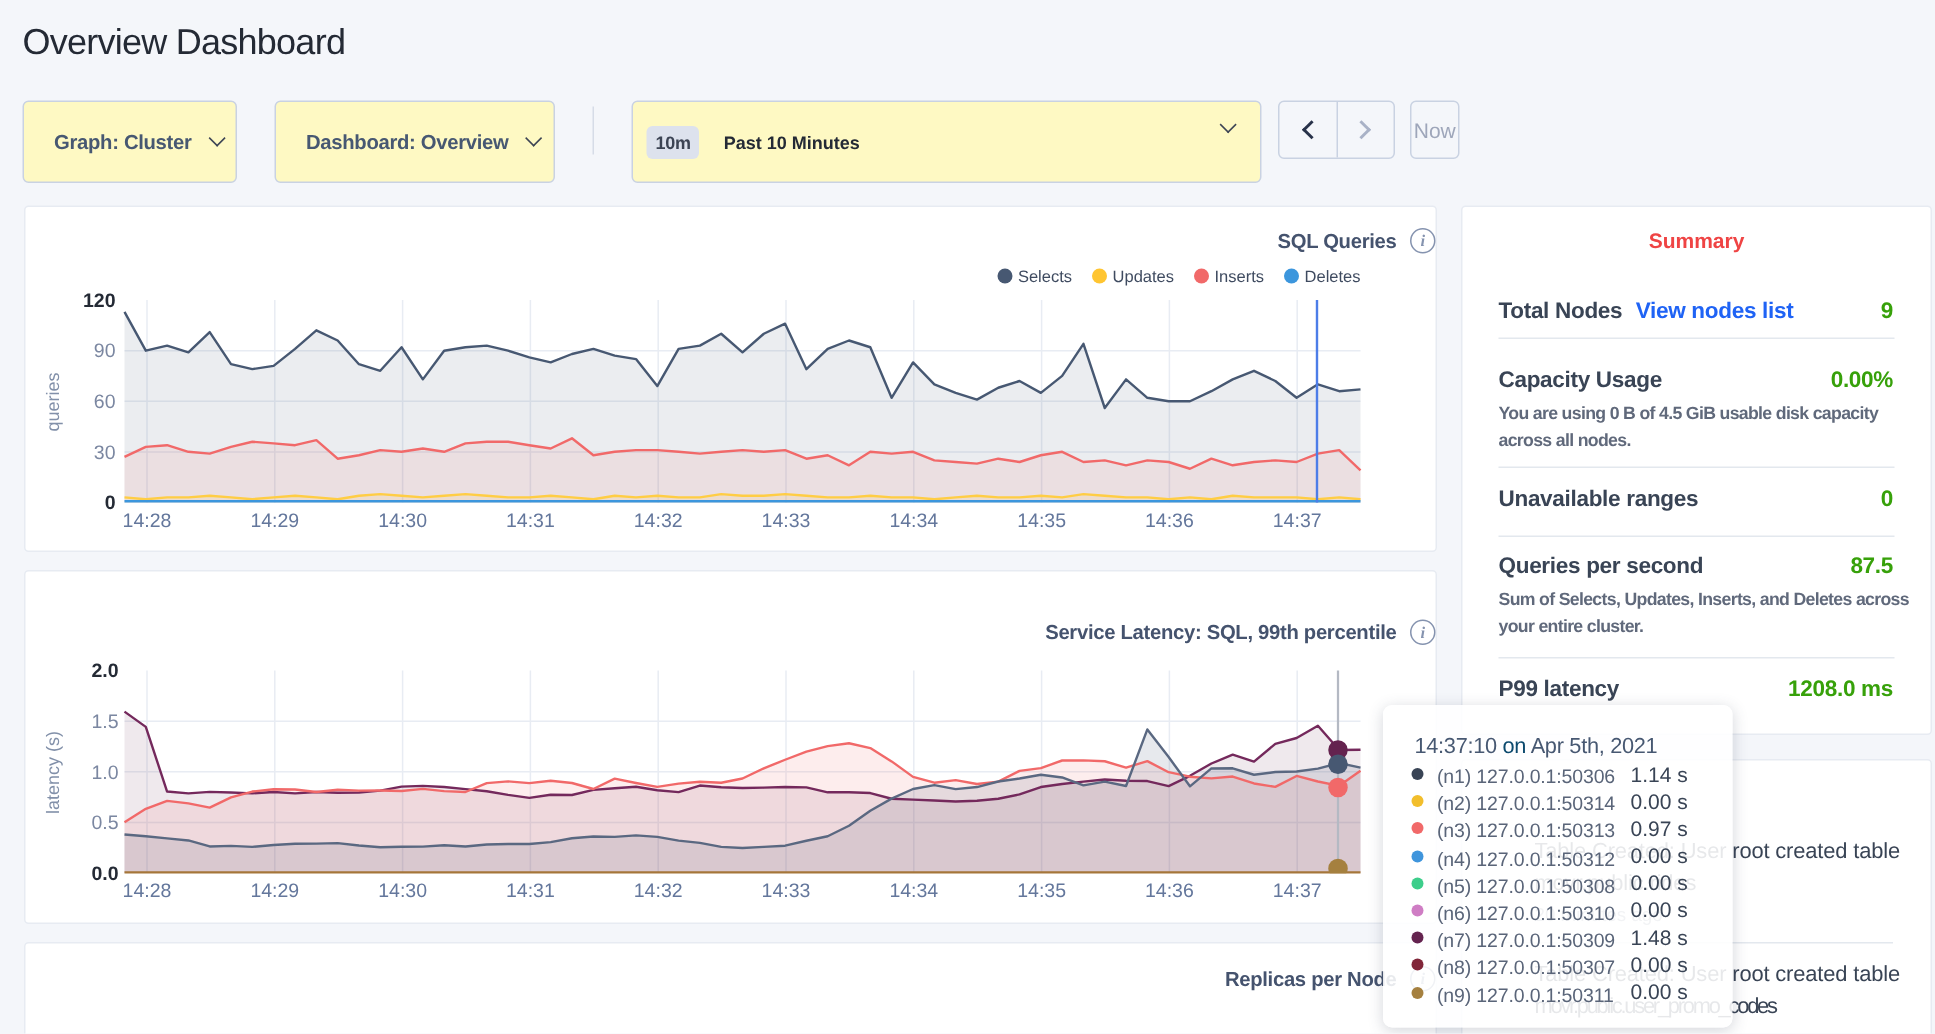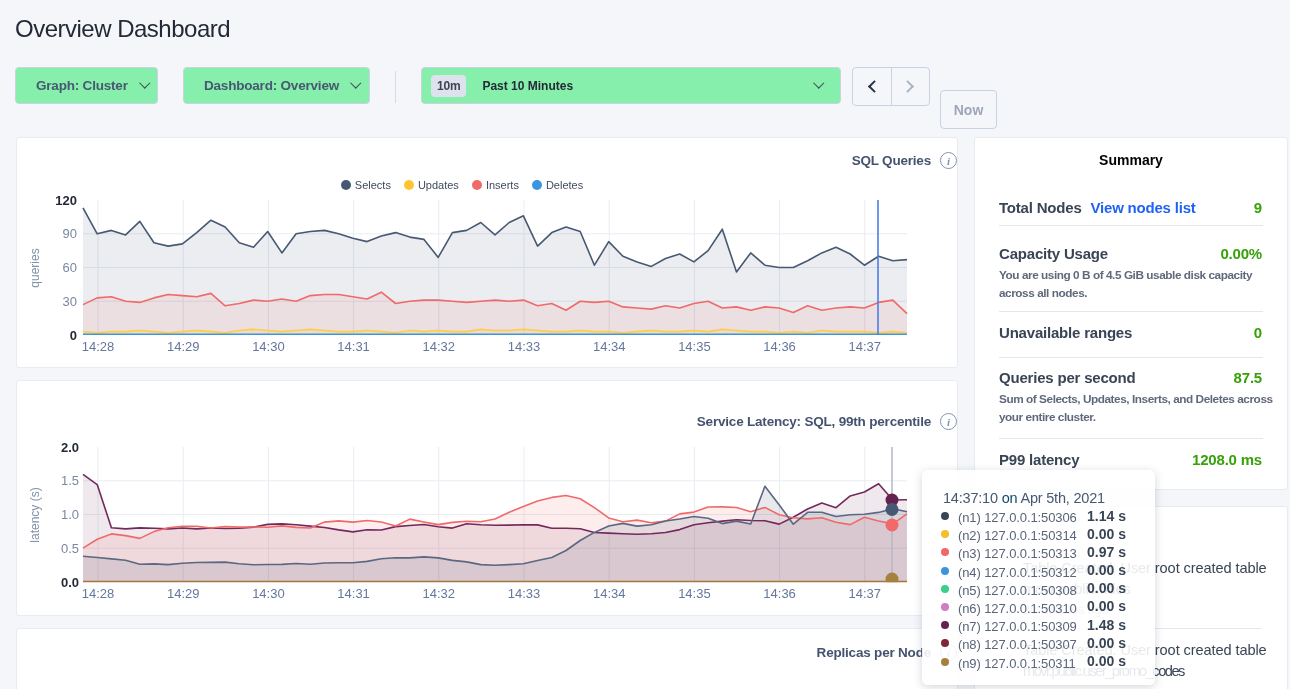--- a/index.html
+++ b/index.html
@@ -2,33 +2,33 @@
 <html><head>
 <meta charset="utf-8">
 <style>
 * { margin:0; padding:0; box-sizing:border-box; }
 html,body { width:1290px; height:689px; overflow:hidden; }
 body { background:#f4f6fa; font-family:"Liberation Sans", sans-serif; position:relative; color:#242a35; }
 .abs { position:absolute; }
 .card { position:absolute; background:#fff; border:1px solid #e7ebf2; border-radius:3px; }
 .ctitle { display:flex; align-items:center; justify-content:flex-end; gap:9px; font-size:13.5px; letter-spacing:-0.2px; font-weight:bold; color:#45536e; }
 .info { width:17px; height:17px; border-radius:50%; border:1px solid #8593af; color:#8593af; font-size:11px; font-weight:bold; display:flex; align-items:center; justify-content:center; font-family:"Liberation Serif", serif; font-style:italic; flex:none; }
-.btn { position:absolute; top:67px; height:37px; background:#86efac; border:1px solid #c9d2e2; border-radius:4px; display:flex; align-items:center; font-size:13.5px; letter-spacing:-0.2px; font-weight:bold; color:#475872; }
+.btn { position:absolute; top:67px; height:55px; background:#fef9c3; border:1px solid #c9d2e2; border-radius:4px; display:flex; align-items:center; font-size:13.5px; letter-spacing:-0.2px; font-weight:bold; color:#475872; }
 .chev { display:inline-block; width:7.5px; height:7.5px; border-right:1.8px solid #3c4454; border-bottom:1.8px solid #3c4454; transform:rotate(45deg); margin-top:-6px; }
 .dot { display:inline-block; width:10px; height:10px; border-radius:50%; margin-right:4px; vertical-align:-1px; }
 .slab { position:absolute; font-size:15px; font-weight:bold; color:#394455; letter-spacing:-0.2px; white-space:nowrap; }
 .sval { position:absolute; right:25px; font-size:15px; font-weight:bold; color:#37a10a; letter-spacing:-0.2px; }
 .sdiv { position:absolute; left:24px; right:24px; border-bottom:1px solid #e3e8ee; }
 .sdesc { position:absolute; left:24px; font-size:11.8px; color:#60697b; line-height:18px; letter-spacing:-0.45px; white-space:nowrap;font-weight:bold; }
 .etext { position:absolute; left:48px; width:270px; font-size:14.6px; color:#394455; line-height:21px; letter-spacing:-0.1px; white-space:nowrap; }
 .etime { position:absolute; left:48px; font-size:12.5px; color:#9099a8; }
 .trow { position:relative; height:18.2px; }
 .tdot { position:absolute; left:0; top:5px; width:8px; height:8px; border-radius:50%; }
 .tlab { position:absolute; left:17px; top:3px; font-size:13px; letter-spacing:-0.1px; color:#5a6579; white-space:nowrap; }
-.tval { position:absolute; left:146px; top:0.5px; font-size:14px; font-weight:bold; color:#394455; white-space:nowrap; }
+.tval { position:absolute; left:146px; top:0.5px; font-size:14px; font-weight:normal; color:#394455; white-space:nowrap; }
 </style>
 </head>
 <body>
 <div class="abs" style="left:15px; top:15px; font-size:24px; letter-spacing:-0.5px; color:#242a35;">Overview Dashboard</div>
 
 <div class="btn" style="left:15px; width:143px; padding-left:20px; gap:13px;">Graph: Cluster <span class="chev"></span></div>
 <div class="btn" style="left:183px; width:187px; padding-left:20px; gap:13px;">Dashboard: Overview <span class="chev"></span></div>
 <div class="abs" style="left:395px; top:71px; width:1px; height:32px; background:#d6dce7;"></div>
 <div class="btn" style="left:421px; width:420px; color:#242a35;">
   <span style="display:inline-block; margin-left:9px; background:#dde2ed; border-radius:4px; font-size:12px; color:#3c4454; padding:4px 6px;">10m</span>
@@ -36,21 +36,21 @@
   <span class="chev" style="position:absolute; right:18px; top:17px;"></span>
 </div>
 <div class="abs" style="left:852px; top:67px; width:78px; height:39px; border:1px solid #c9d2e2; border-radius:4px; display:flex;">
   <div style="flex:1; border-right:1px solid #c9d2e2; display:flex; align-items:center; justify-content:center;">
       <span style="display:inline-block; width:9px; height:9px; border-left:2.5px solid #28324a; border-bottom:2.5px solid #28324a; transform:rotate(45deg) translate(2px,-2px);"></span>
     </div>
   <div style="flex:1; display:flex; align-items:center; justify-content:center;">
       <span style="display:inline-block; width:9px; height:9px; border-right:2.5px solid #a9b2c7; border-bottom:2.5px solid #a9b2c7; transform:rotate(-45deg) translate(-2px,-2px);"></span>
     </div>
 </div>
-<div class="abs" style="left:940px; top:67px; width:57px; height:39px; border:1px solid #c9d2e2; border-radius:4px; display:flex; align-items:center; justify-content:center; font-size:14px; font-weight:bold; color:#9ea6ba;margin-top:23px;">Now</div>
+<div class="abs" style="left:940px; top:67px; width:33px; height:39px; border:1px solid #c9d2e2; border-radius:4px; display:flex; align-items:center; justify-content:center; font-size:14px; font-weight:normal; color:#9ea6ba;">Now</div>
 
 <div class="card" style="left:16px; top:137px; width:942px; height:231px;">
   <div class="abs" style="left:0; top:0;"><svg width="942" height="231" viewBox="0 0 942 231" font-family="Liberation Sans, sans-serif">
 <line x1="81.0" y1="62.0" x2="81.0" y2="197.0" stroke="#e8ecf3" stroke-width="1"></line>
 <line x1="166.2" y1="62.0" x2="166.2" y2="197.0" stroke="#e8ecf3" stroke-width="1"></line>
 <line x1="251.4" y1="62.0" x2="251.4" y2="197.0" stroke="#e8ecf3" stroke-width="1"></line>
 <line x1="336.6" y1="62.0" x2="336.6" y2="197.0" stroke="#e8ecf3" stroke-width="1"></line>
 <line x1="421.8" y1="62.0" x2="421.8" y2="197.0" stroke="#e8ecf3" stroke-width="1"></line>
 <line x1="507.0" y1="62.0" x2="507.0" y2="197.0" stroke="#e8ecf3" stroke-width="1"></line>
 <line x1="592.2" y1="62.0" x2="592.2" y2="197.0" stroke="#e8ecf3" stroke-width="1"></line>
@@ -79,21 +79,21 @@
 <text x="336.6" y="213" text-anchor="middle" font-size="13" fill="#64779c">14:31</text>
 <text x="421.8" y="213" text-anchor="middle" font-size="13" fill="#64779c">14:32</text>
 <text x="507.0" y="213" text-anchor="middle" font-size="13" fill="#64779c">14:33</text>
 <text x="592.2" y="213" text-anchor="middle" font-size="13" fill="#64779c">14:34</text>
 <text x="677.4" y="213" text-anchor="middle" font-size="13" fill="#64779c">14:35</text>
 <text x="762.6" y="213" text-anchor="middle" font-size="13" fill="#64779c">14:36</text>
 <text x="847.8" y="213" text-anchor="middle" font-size="13" fill="#64779c">14:37</text>
 <text x="22" y="130" text-anchor="middle" font-size="12" fill="#8290a9" transform="rotate(-90 22 130)">queries</text>
 </svg></div>
   <div class="ctitle" style="margin-top:14px;">SQL Queries <span class="info">i</span></div>
-  <div class="abs" style="left:0; top:39px; right:0; height:16px; display:flex; justify-content:center; align-items:center; gap:13px; padding-right:50px; font-size:11px; color:#3f4b60;">
+  <div class="abs" style="left:0; top:39px; right:0; height:16px; display:flex; justify-content:flex-end; align-items:center; gap:13px; padding-right:50px; font-size:11px; color:#3f4b60;">
     <span><i class="dot" style="background:#475872;"></i>Selects</span>
     <span><i class="dot" style="background:#ffc531;"></i>Updates</span>
     <span><i class="dot" style="background:#f16969;"></i>Inserts</span>
     <span><i class="dot" style="background:#3c96dd;"></i>Deletes</span>
   </div>
 </div>
 
 <div class="card" style="left:16px; top:380px; width:942px; height:236px;">
   <div class="abs" style="left:0; top:0;"><svg width="942" height="236" viewBox="0 0 942 236" font-family="Liberation Sans, sans-serif">
 <line x1="81.0" y1="66.0" x2="81.0" y2="201.0" stroke="#e8ecf3" stroke-width="1"></line>
@@ -145,21 +145,21 @@
 </svg></div>
   <div class="ctitle" style="margin-top:32px;">Service Latency: SQL, 99th percentile <span class="info">i</span></div>
 </div>
 
 <div class="card" style="left:16px; top:628px; width:942px; height:100px;">
   <div class="ctitle" style="margin-top:15px;">Replicas per Node <span class="info">i</span></div>
   <div class="abs" style="left:81px; top:58px; font-size:13px; font-weight:bold; color:#242a35;">70</div>
 </div>
 
 <div class="card" style="left:974px; top:137px; width:314px; height:353px;">
-  <div style="text-align:center; font-size:14px; font-weight:bold; color:#000000; position:absolute; top:14px; left:0; right:0;">Summary</div>
+  <div style="text-align:center; font-size:14px; font-weight:bold; color:#ef4444; position:absolute; top:14px; left:0; right:0;">Summary</div>
   <div class="slab" style="left:24px; top:61px;">Total Nodes <a style="color:#1f63f5; margin-left:5px;">View nodes list</a></div>
   <div class="sval" style="top:61px;">9</div>
   <div class="sdiv" style="top:87px;"></div>
   <div class="slab" style="left:24px; top:107px;">Capacity Usage</div>
   <div class="sval" style="top:107px;">0.00%</div>
   <div class="sdesc" style="top:128px;">You are using 0 B of 4.5 GiB usable disk capacity<br>across all nodes.</div>
   <div class="sdiv" style="top:173px;"></div>
   <div class="slab" style="left:24px; top:186px;">Unavailable ranges</div>
   <div class="sval" style="top:186px;">0</div>
   <div class="sdiv" style="top:219px;"></div>

